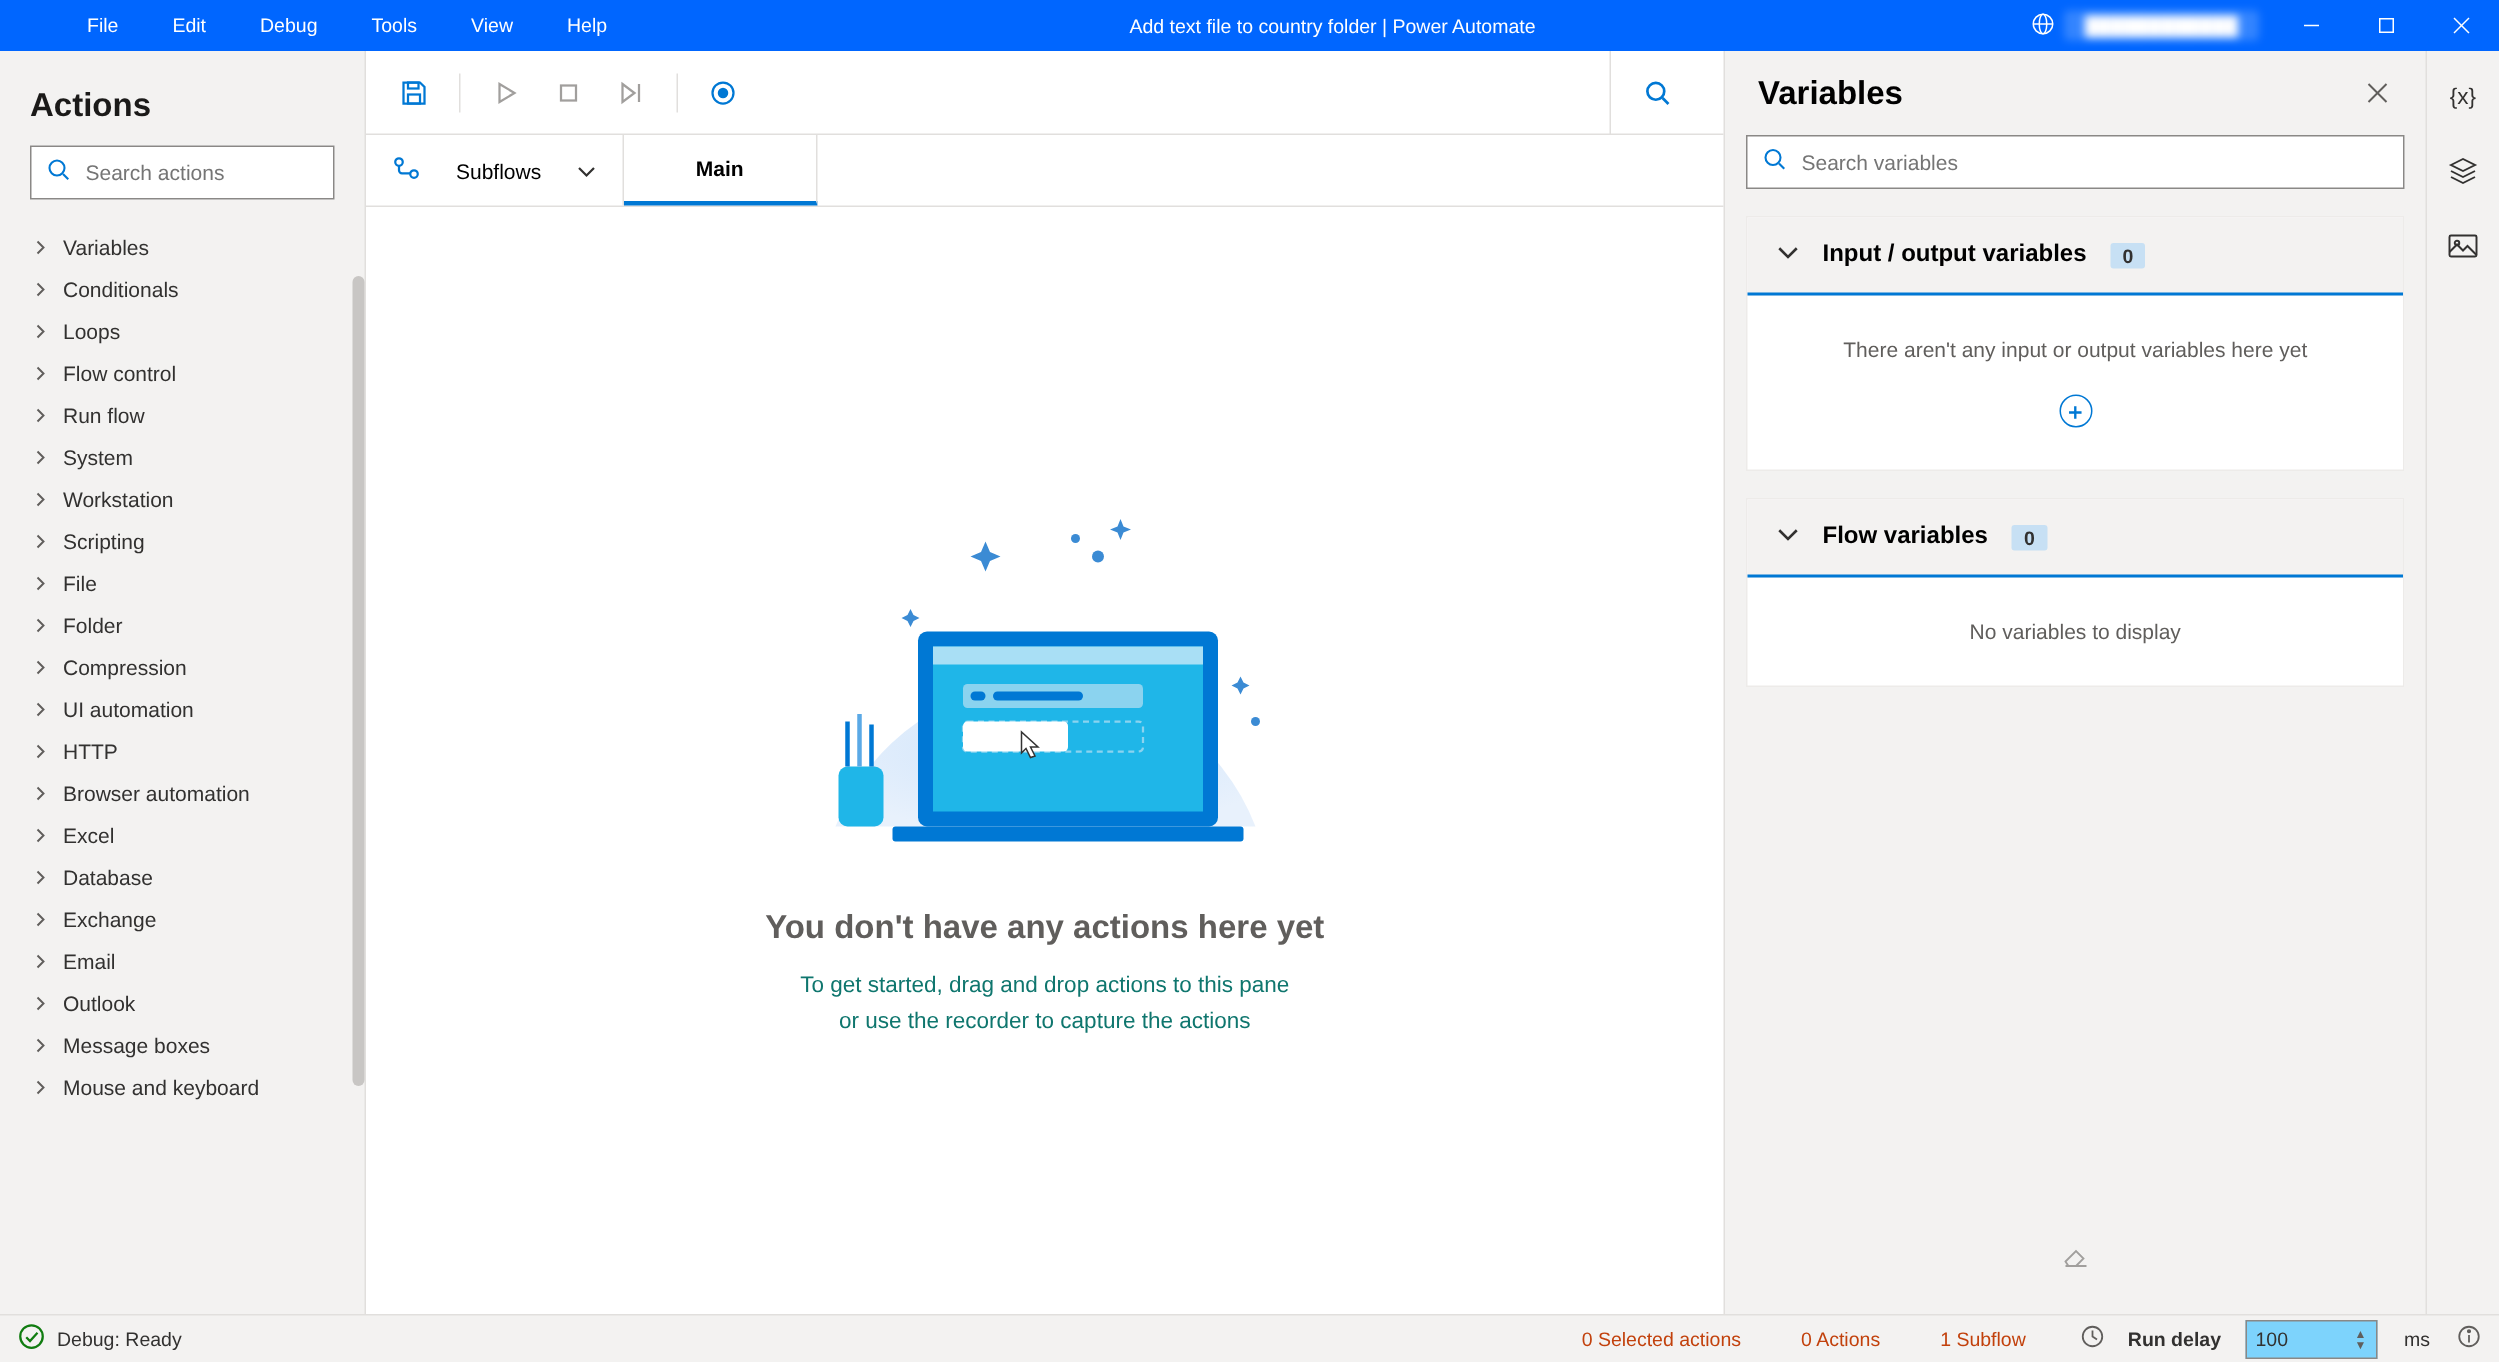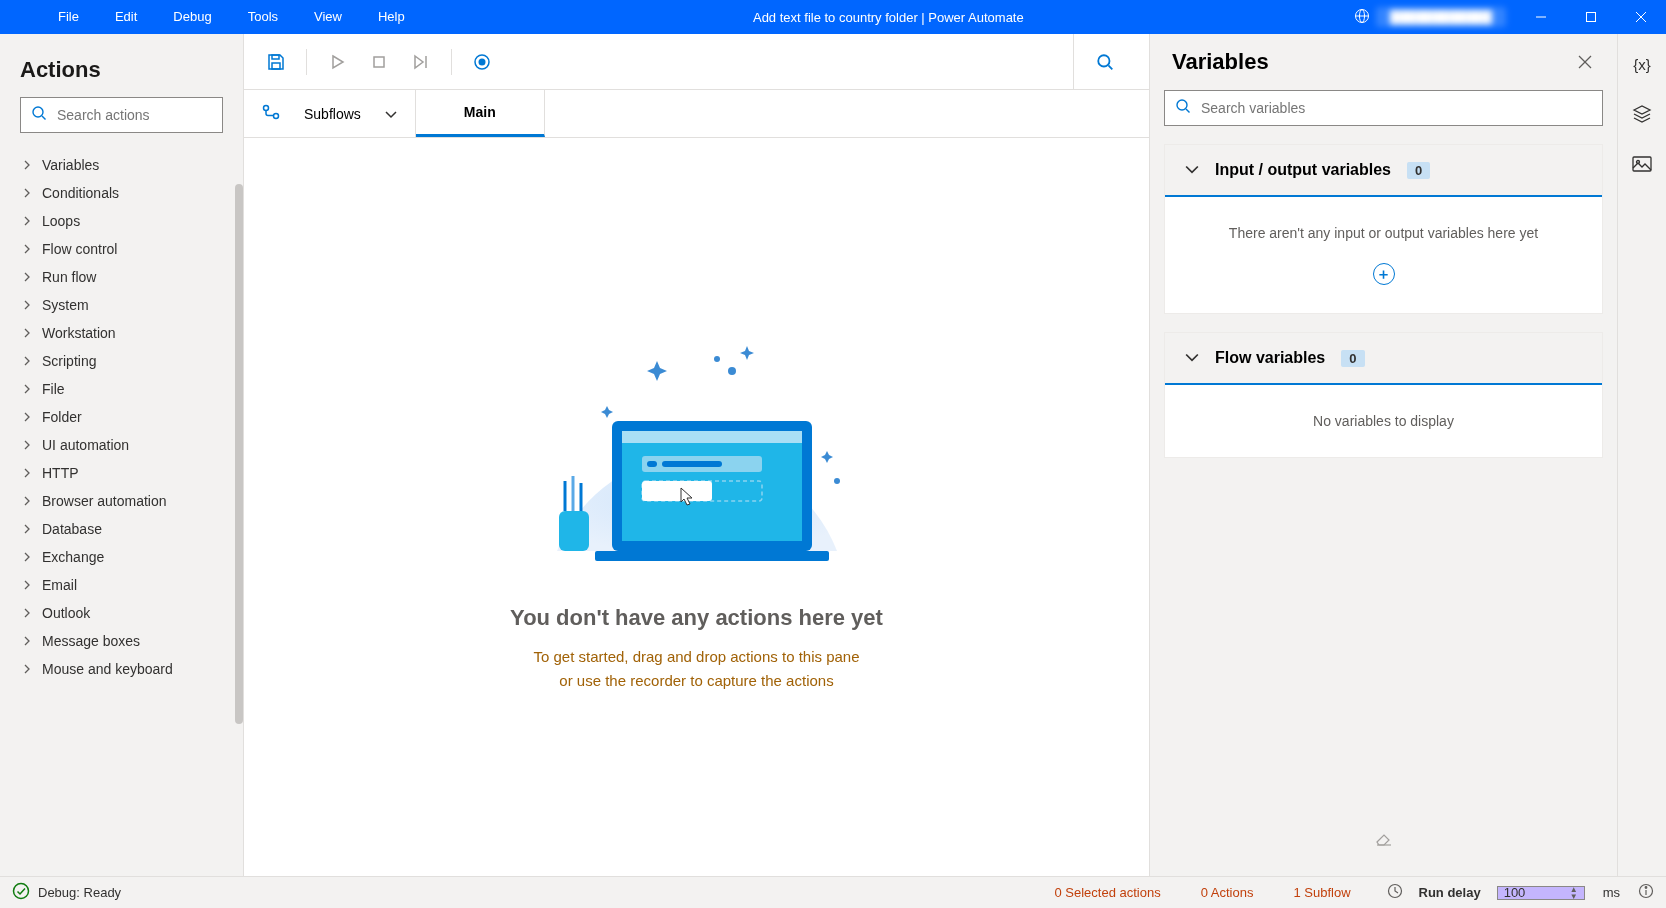--- a/index.html
+++ b/index.html
@@ -119,21 +119,21 @@
 
 .empty-state {
   flex: 1;
   display: flex;
   flex-direction: column;
   align-items: center;
   justify-content: center;
   color: #605e5c;
 }
 .empty-state h2 { font-size: 22px; font-weight: 600; color: #605e5c; margin: 24px 0 14px; }
-.empty-state p { font-size: 15px; line-height: 1.6; text-align: center; color: #a16207; }
+.empty-state p { font-size: 15px; line-height: 1.6; text-align: center; color: #0f766e; }
 
 .illustration { width: 360px; height: 260px; position: relative; }
 
 .right-panel {
   width: 468px;
   background: #f3f2f1;
   display: flex;
   flex-direction: column;
   border-right: 1px solid #e1dfdd;
 }
@@ -209,27 +209,27 @@
   display: flex;
   align-items: center;
   padding: 0 12px;
   font-size: 13px;
   color: #323130;
   gap: 8px;
 }
 .statusbar .spacer { flex: 1; }
 .statusbar .metric { margin: 0 16px; color: #c2410c; }
 .delay-box {
-  width: 88px; height: 14px;
+  width: 88px; height: 26px;
   border: 1px solid #8a8886;
   display: flex;
   align-items: center;
   padding: 0 6px;
   font-size: 13px;
-  background: #c4b5fd;
+  background: #7dd3fc;
 }
 .delay-box .spinners { margin-left:auto; display:flex; flex-direction:column; line-height:7px; font-size:8px; color:#605e5c; }
 
 .scrollbar-v {
   position: absolute;
   right: 0;
   top: 150px;
   width: 8px;
   height: 540px;
   background: #c8c6c4;
@@ -378,37 +378,53 @@
             </svg>
     </span>
     <span>Folder</span>
         </div>
         <div class="action-category">
     <span>
       <svg width="10" height="10" viewBox="0 0 10 10" fill="none" stroke="#605e5c" stroke-width="1.3">
               <polyline points="3,1 7,5 3,9"></polyline>
             </svg>
     </span>
+    <span>Compression</span>
+        </div>
+        <div class="action-category">
+    <span>
+      <svg width="10" height="10" viewBox="0 0 10 10" fill="none" stroke="#605e5c" stroke-width="1.3">
+              <polyline points="3,1 7,5 3,9"></polyline>
+            </svg>
+    </span>
     <span>UI automation</span>
         </div>
         <div class="action-category">
     <span>
       <svg width="10" height="10" viewBox="0 0 10 10" fill="none" stroke="#605e5c" stroke-width="1.3">
               <polyline points="3,1 7,5 3,9"></polyline>
             </svg>
     </span>
     <span>HTTP</span>
         </div>
         <div class="action-category">
     <span>
       <svg width="10" height="10" viewBox="0 0 10 10" fill="none" stroke="#605e5c" stroke-width="1.3">
               <polyline points="3,1 7,5 3,9"></polyline>
             </svg>
     </span>
     <span>Browser automation</span>
+        </div>
+        <div class="action-category">
+    <span>
+      <svg width="10" height="10" viewBox="0 0 10 10" fill="none" stroke="#605e5c" stroke-width="1.3">
+              <polyline points="3,1 7,5 3,9"></polyline>
+            </svg>
+    </span>
+    <span>Excel</span>
         </div>
         <div class="action-category">
     <span>
       <svg width="10" height="10" viewBox="0 0 10 10" fill="none" stroke="#605e5c" stroke-width="1.3">
               <polyline points="3,1 7,5 3,9"></polyline>
             </svg>
     </span>
     <span>Database</span>
         </div>
         <div class="action-category">

